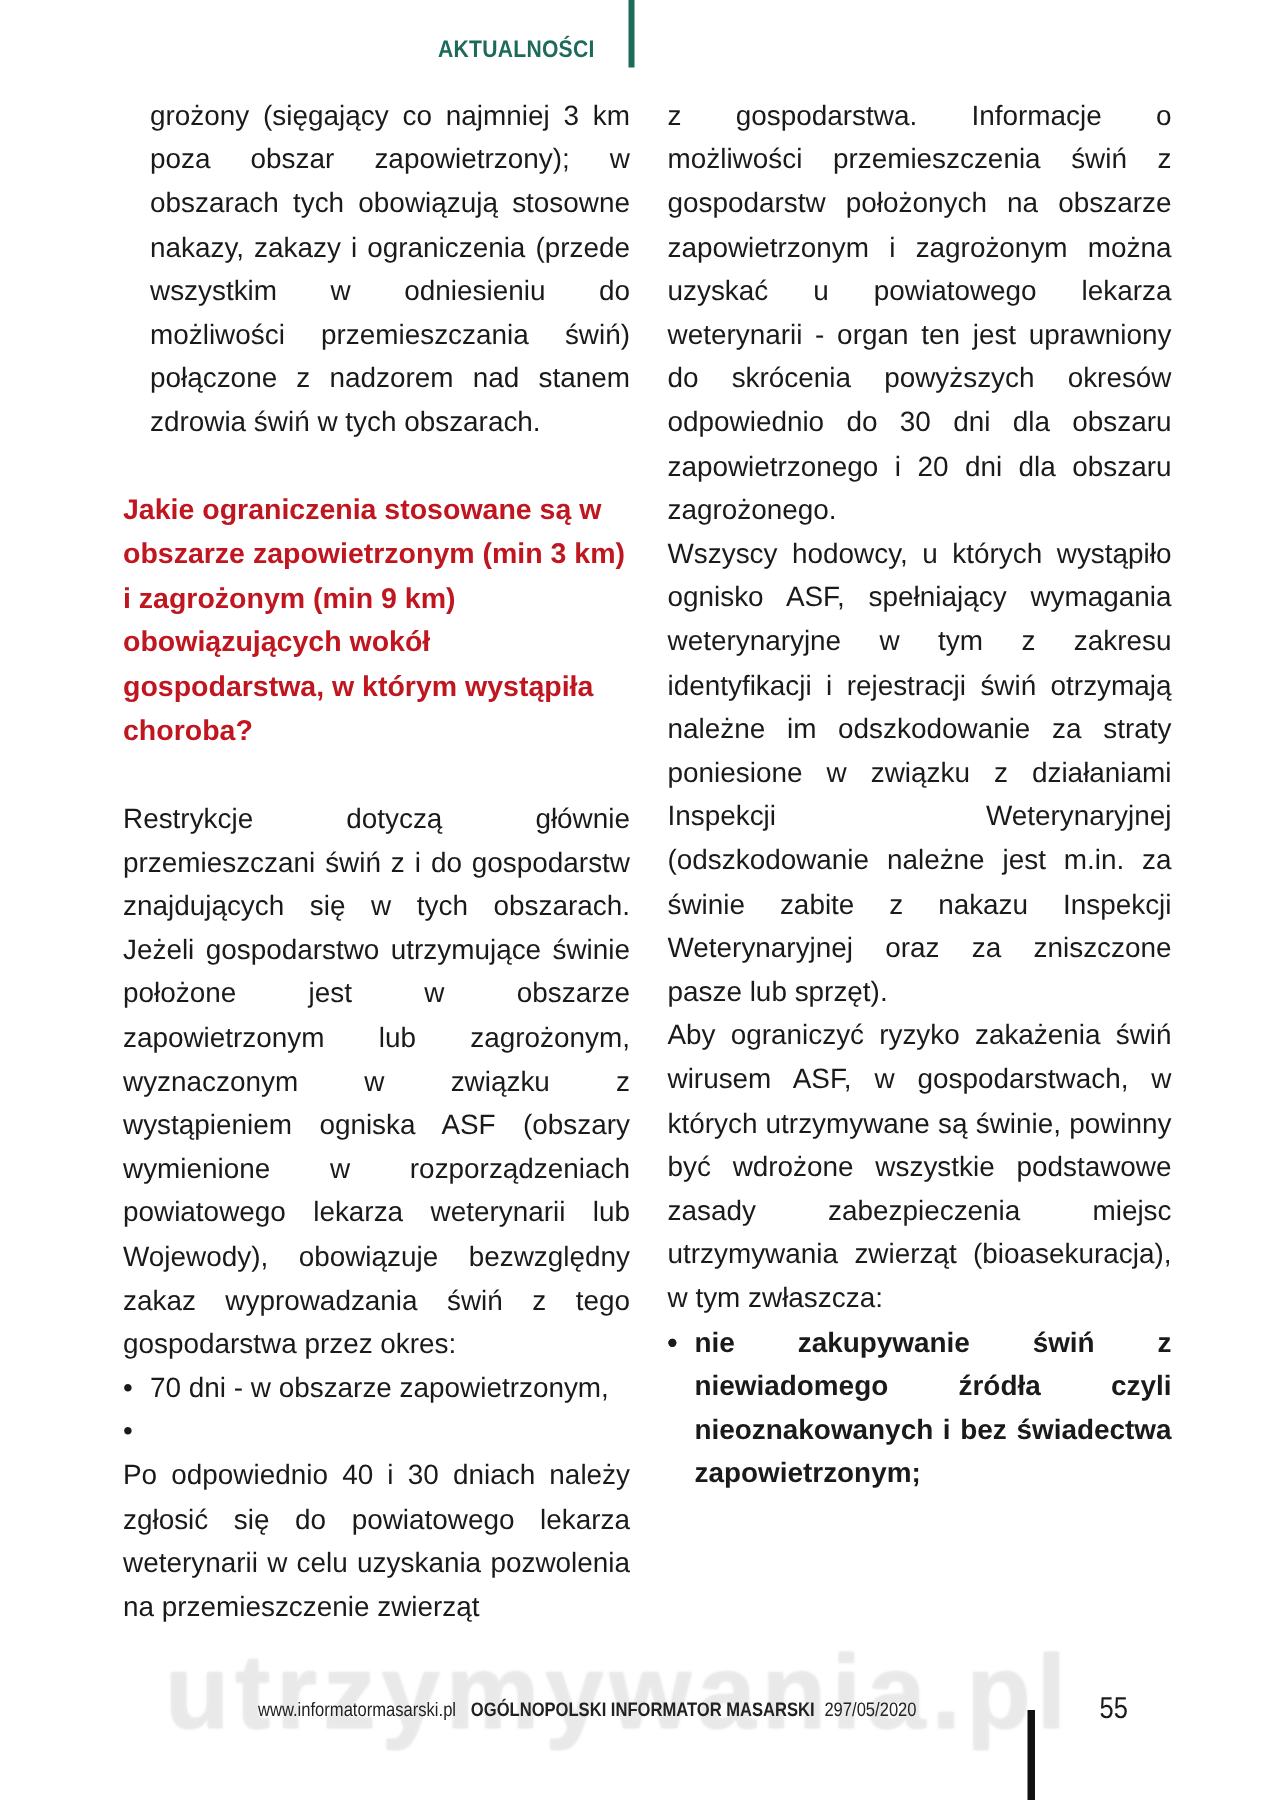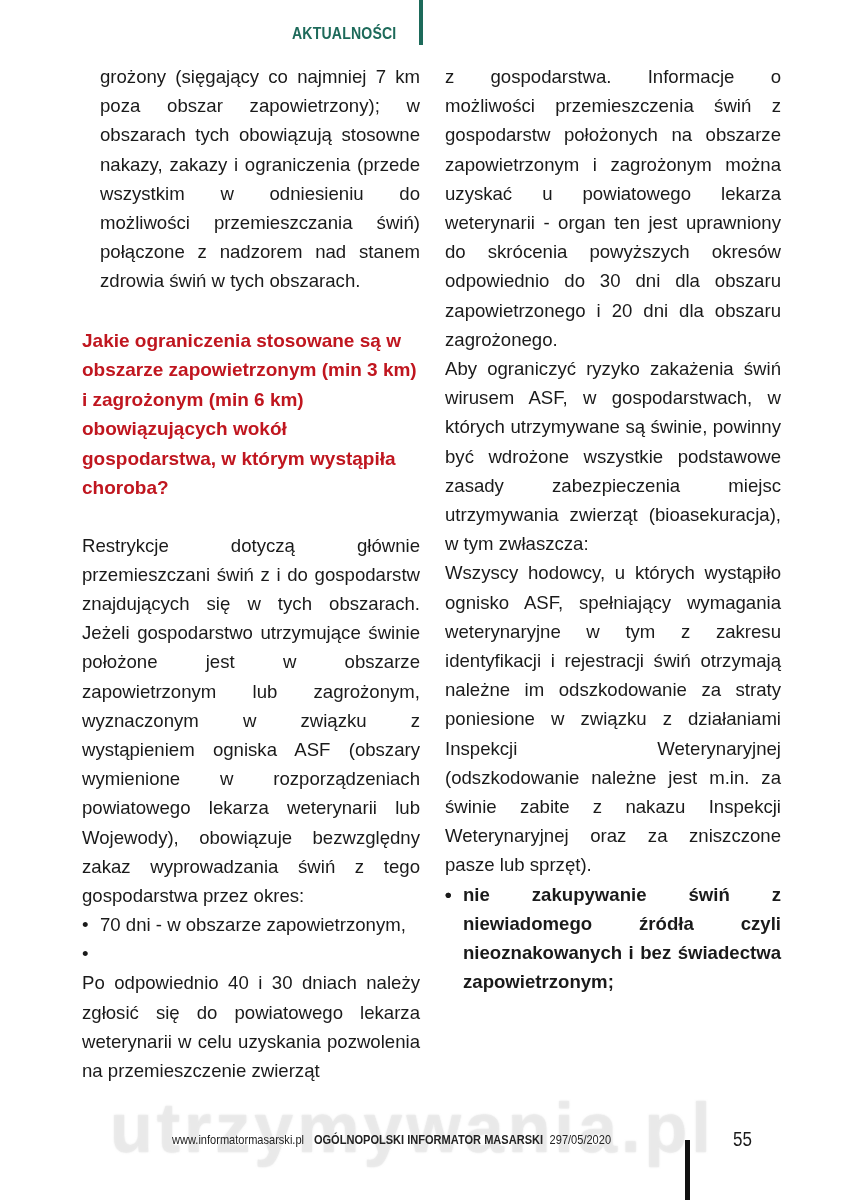--- a/index.html
+++ b/index.html
@@ -115,40 +115,40 @@
       background: #111;
     }
   </style>
 </head>
 <body>
 
 <div class="section-label">AKTUALNOŚCI</div>
 <div class="top-bar"></div>
 
 <div class="col col-left">
-  <p class="indented">grożony (sięgający co najmniej 7 km poza obszar zapowietrzony); w obszarach tych obowiązują stosowne nakazy, zakazy i ograniczenia (przede wszystkim w odniesieniu do możliwości przemieszczania świń) połączone z nadzorem nad stanem zdrowia świń w tych obszarach.</p>
-  <p class="heading">Jakie ograniczenia stosowane są w obszarze zapowietrzonym (min 3 km) i zagrożonym (min 6 km) obowiązujących wokół gospodarstwa, w którym wystąpiła choroba?</p>
+  <p class="indented">grożony (sięgający co najmniej 3 km poza obszar zapowietrzony); w obszarach tych obowiązują stosowne nakazy, zakazy i ograniczenia (przede wszystkim w odniesieniu do możliwości przemieszczania świń) połączone z nadzorem nad stanem zdrowia świń w tych obszarach.</p>
+  <p class="heading">Jakie ograniczenia stosowane są w obszarze zapowietrzonym (min 3 km) i zagrożonym (min 9 km) obowiązujących wokół gospodarstwa, w którym wystąpiła choroba?</p>
   <p>Restrykcje dotyczą głównie przemieszczani świń z i do gospodarstw znajdujących się w tych obszarach. Jeżeli gospodarstwo utrzymujące świnie położone jest w obszarze zapowietrzonym lub zagrożonym, wyznaczonym w związku z wystąpieniem ogniska ASF (obszary wymienione w rozporządzeniach powiatowego lekarza weterynarii lub Wojewody), obowiązuje bezwzględny zakaz wyprowadzania świń z tego gospodarstwa przez okres:</p>
   <ul class="bullets">
     <li>
       <span class="bullet">•</span>
       <span>70 dni - w obszarze zapowietrzonym,</span>
     </li>
     <li>
       <span class="bullet">•</span>
     </li>
   </ul>
   <div class="spacer"></div>
   <p>Po odpowiednio 40 i 30 dniach należy zgłosić się do powiatowego lekarza weterynarii w celu uzyskania pozwolenia na przemieszczenie zwierząt</p>
 </div>
 
 <div class="col col-right">
   <p>z gospodarstwa. Informacje o możliwości przemieszczenia świń z gospodarstw położonych na obszarze zapowietrzonym i zagrożonym można uzyskać u powiatowego lekarza weterynarii - organ ten jest uprawniony do skrócenia powyższych okresów odpowiednio do 30 dni dla obszaru zapowietrzonego i 20 dni dla obszaru zagrożonego.</p>
+  <p>Wszyscy hodowcy, u których wystąpiło ognisko ASF, spełniający wymagania weterynaryjne w tym z zakresu identyfikacji i rejestracji świń otrzymają należne im odszkodowanie za straty poniesione w związku z działaniami Inspekcji Weterynaryjnej (odszkodowanie należne jest m.in. za świnie zabite z nakazu Inspekcji Weterynaryjnej oraz za zniszczone pasze lub sprzęt).</p>
   <p>Aby ograniczyć ryzyko zakażenia świń wirusem ASF, w gospodarstwach, w których utrzymywane są świnie, powinny być wdrożone wszystkie podstawowe zasady zabezpieczenia miejsc utrzymywania zwierząt (bioasekuracja), w tym zwłaszcza:</p>
-  <p>Wszyscy hodowcy, u których wystąpiło ognisko ASF, spełniający wymagania weterynaryjne w tym z zakresu identyfikacji i rejestracji świń otrzymają należne im odszkodowanie za straty poniesione w związku z działaniami Inspekcji Weterynaryjnej (odszkodowanie należne jest m.in. za świnie zabite z nakazu Inspekcji Weterynaryjnej oraz za zniszczone pasze lub sprzęt).</p>
   <ul class="bullets bold-list">
     <li>
       <span class="bullet">•</span>
     </li>
     <li>
       <span class="bullet">•</span>
       <span>nie zakupywanie świń z niewiadomego źródła czyli nieoznakowanych i bez świadectwa zapowietrzonym;</span>
     </li>
   </ul>
 </div>

